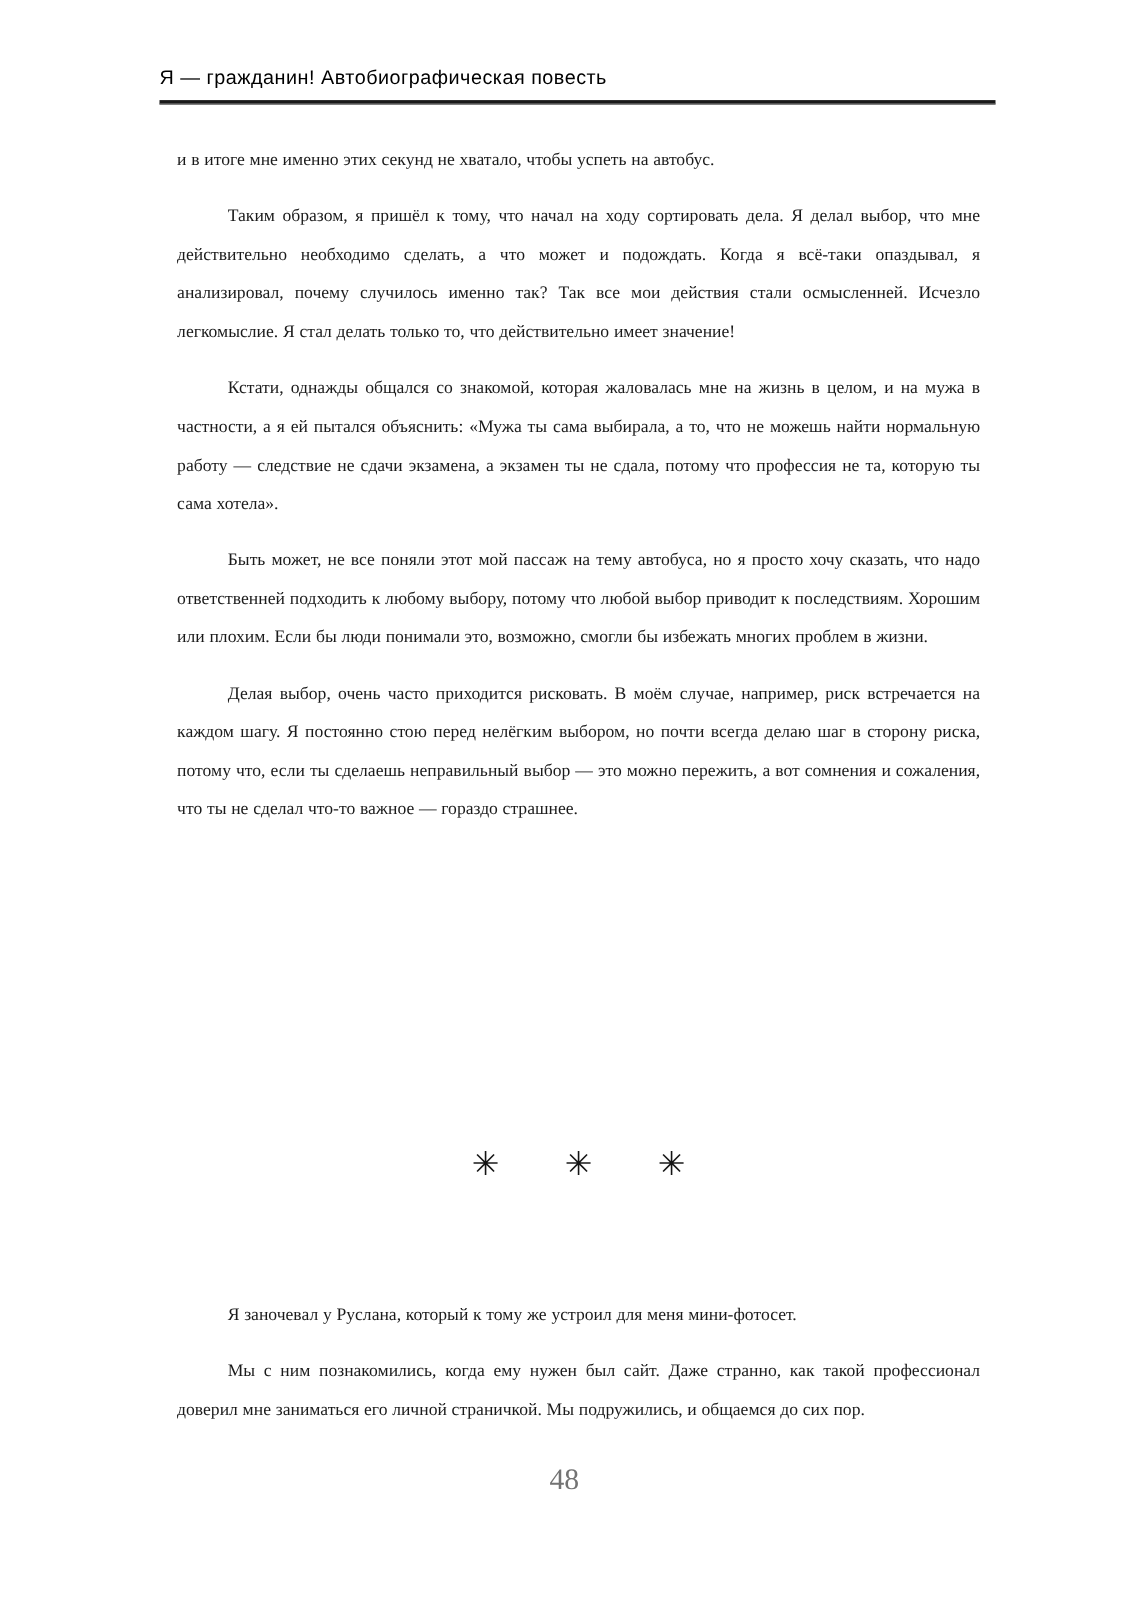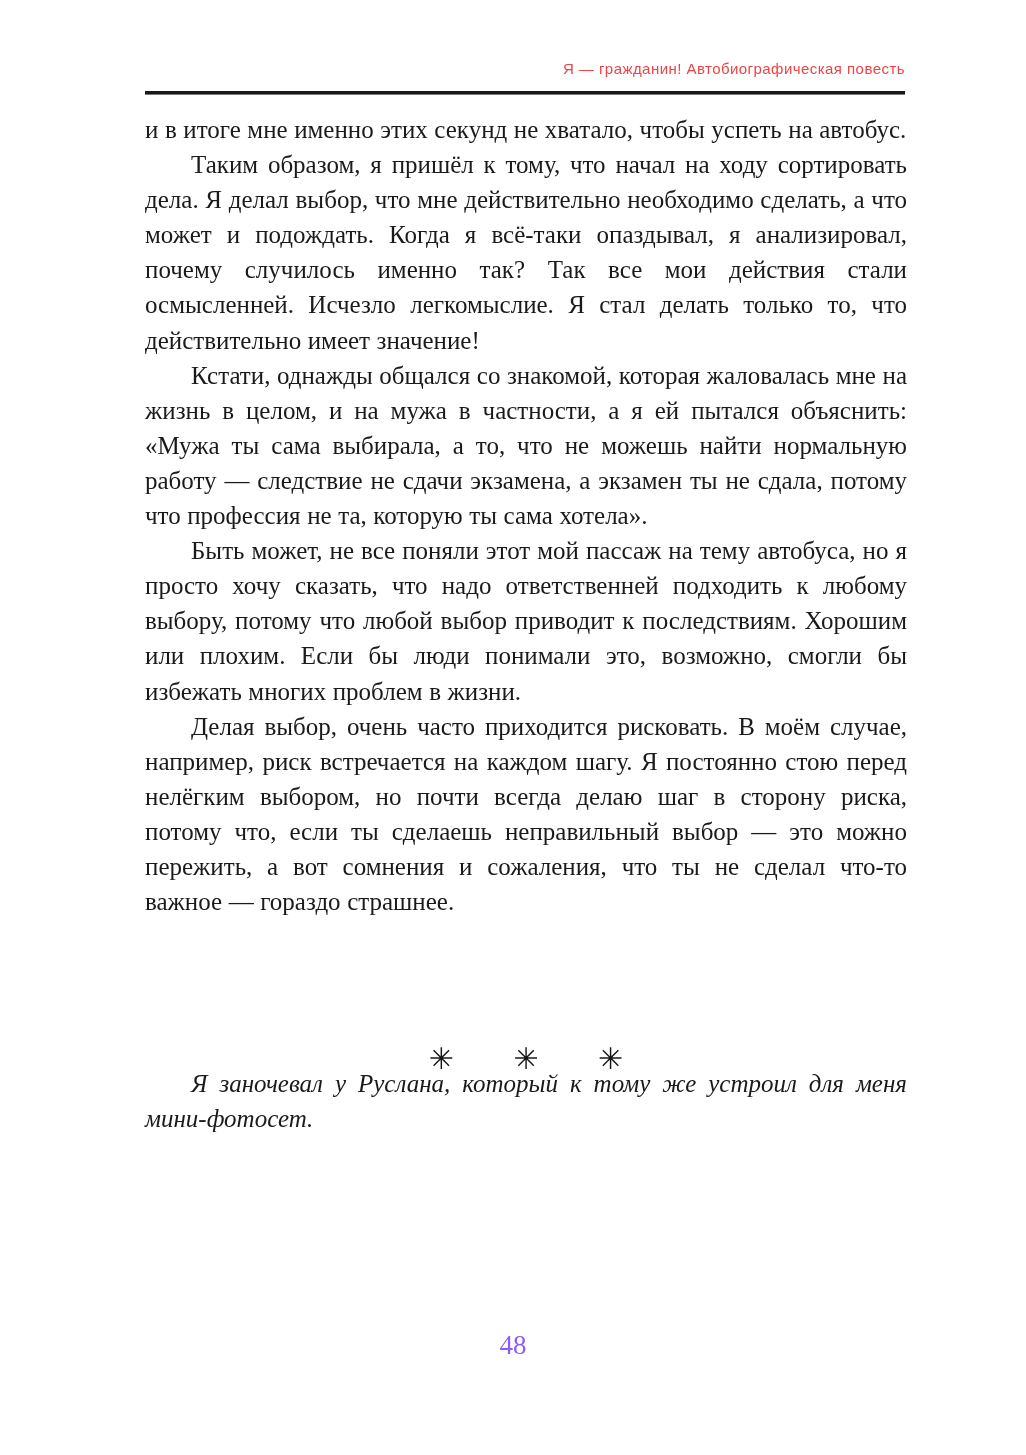--- a/index.html
+++ b/index.html
@@ -18,26 +18,26 @@
     font-family: "Liberation Serif", "DejaVu Serif", serif;
     color: #1a1a1a;
   }
 
   
   .running-head {
     position: absolute;
     left: 145px;
     top: 60px;
     width: 760px;
-    text-align: right;
+    text-align: left;
     font-family: "Liberation Sans", "DejaVu Sans", sans-serif;
-    font-size: 15px;
+    font-size: 18px;
     font-weight: 300;
     letter-spacing: 0.45px;
-    color: #ef4444;
+    color: #000000;
     white-space: nowrap;
   }
 
   .head-rule {
     position: absolute;
     left: 145px;
     top: 91px;
     width: 760px;
     height: 3px;
     background: #191919;
@@ -46,24 +46,24 @@
 
   
   .textblock {
     position: absolute;
     left: 145px;
     top: 112px;
     width: 762px;
   }
 
   .para {
-    margin: 0;
+    margin: 16px;
     text-align: justify;
     text-align-last: left;
-    font-size: 25px;
+    font-size: 16px;
     line-height: 35.1px;
     text-indent: 46px;
     hyphens: manual;
     word-spacing: 0.3px;
   }
 
   .para.noindent {
     text-indent: 0;
   }
 
@@ -78,34 +78,33 @@
     line-height: 30px;
     color: #141414;
     letter-spacing: 26px;
     text-indent: 26px;
   }
 
   
   .textblock-2 {
     position: absolute;
     left: 145px;
-    top: 1066px;
+    top: 1162px;
     width: 762px;
-    font-style: italic;
   }
 
   
   .folio {
     position: absolute;
     left: 0;
     top: 1330px;
     width: 1026px;
     text-align: center;
     font-size: 27px;
-    color: #8b5cf6;
+    color: #737373;
   }
 </style>
 </head>
 <body>
 
 <div class="page">
 
   <div class="running-head">Я — гражданин! Автобиографическая повесть</div>
 
   <div class="head-rule"></div>
@@ -115,17 +114,18 @@
     <p class="para">Таким образом, я пришёл к тому, что начал на ходу сортировать дела. Я делал выбор, что мне действительно необходимо сделать, а что может и подождать. Когда я всё-таки опаздывал, я анализировал, почему случилось именно так? Так все мои действия стали осмысленней. Исчезло легкомыслие. Я стал делать только то, что действительно имеет значение!</p>
     <p class="para">Кстати, однажды общался со знакомой, которая жаловалась мне на жизнь в целом, и на мужа в частности, а я ей пытался объяснить: «Мужа ты сама выбирала, а то, что не можешь найти нормальную работу — следствие не сдачи экзамена, а экзамен ты не сдала, потому что профессия не та, которую ты сама хотела».</p>
     <p class="para">Быть может, не все поняли этот мой пассаж на тему автобуса, но я просто хочу сказать, что надо ответственней подходить к любому выбору, потому что любой выбор приводит к последствиям. Хорошим или плохим. Если бы люди понимали это, возможно, смогли бы избежать многих проблем в жизни.</p>
     <p class="para">Делая выбор, очень часто приходится рисковать. В моём случае, например, риск встречается на каждом шагу. Я постоянно стою перед нелёгким выбором, но почти всегда делаю шаг в сторону риска, потому что, если ты сделаешь неправильный выбор — это можно пережить, а вот сомнения и сожаления, что ты не сделал что-то важное — гораздо страшнее.</p>
   </div>
 
   <div class="divider">✳  ✳  ✳</div>
 
   <div class="textblock-2">
     <p class="para">Я заночевал у Руслана, который к тому же устроил для меня мини-фотосет.</p>
+    <p class="para">Мы с ним познакомились, когда ему нужен был сайт. Даже странно, как такой профессионал доверил мне заниматься его личной страничкой. Мы подружились, и общаемся до сих пор.</p>
   </div>
 
   <div class="folio">48</div>
 
 </div>
 
 </body></html>

